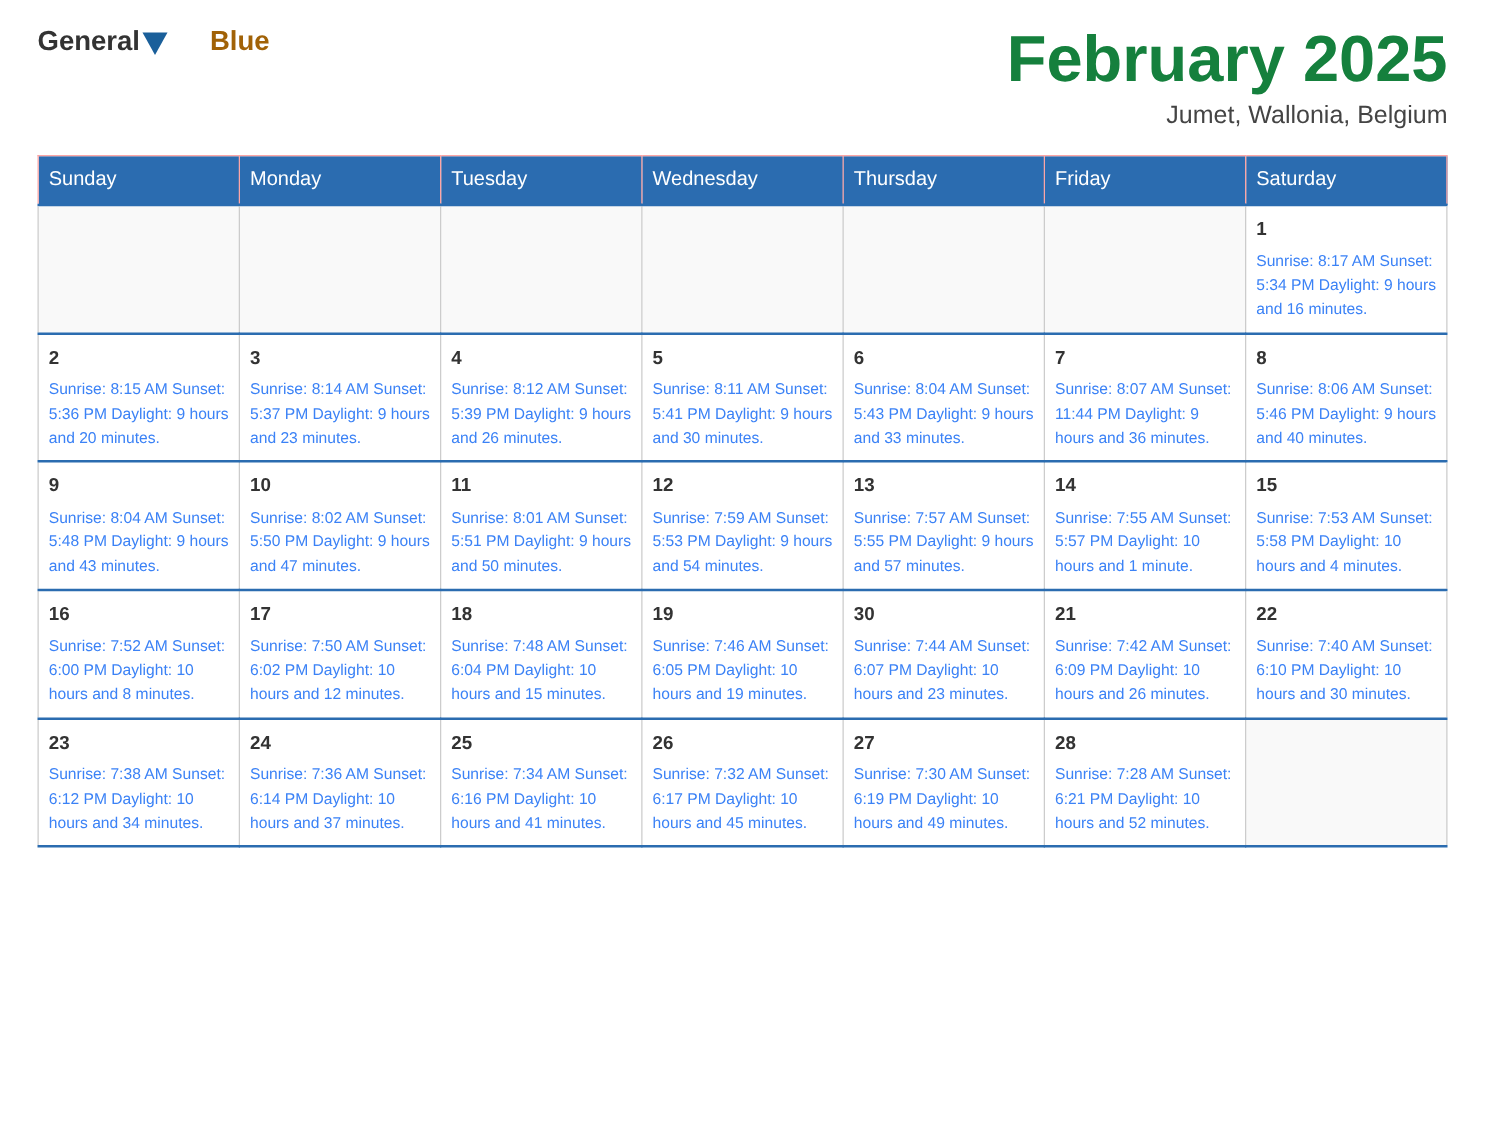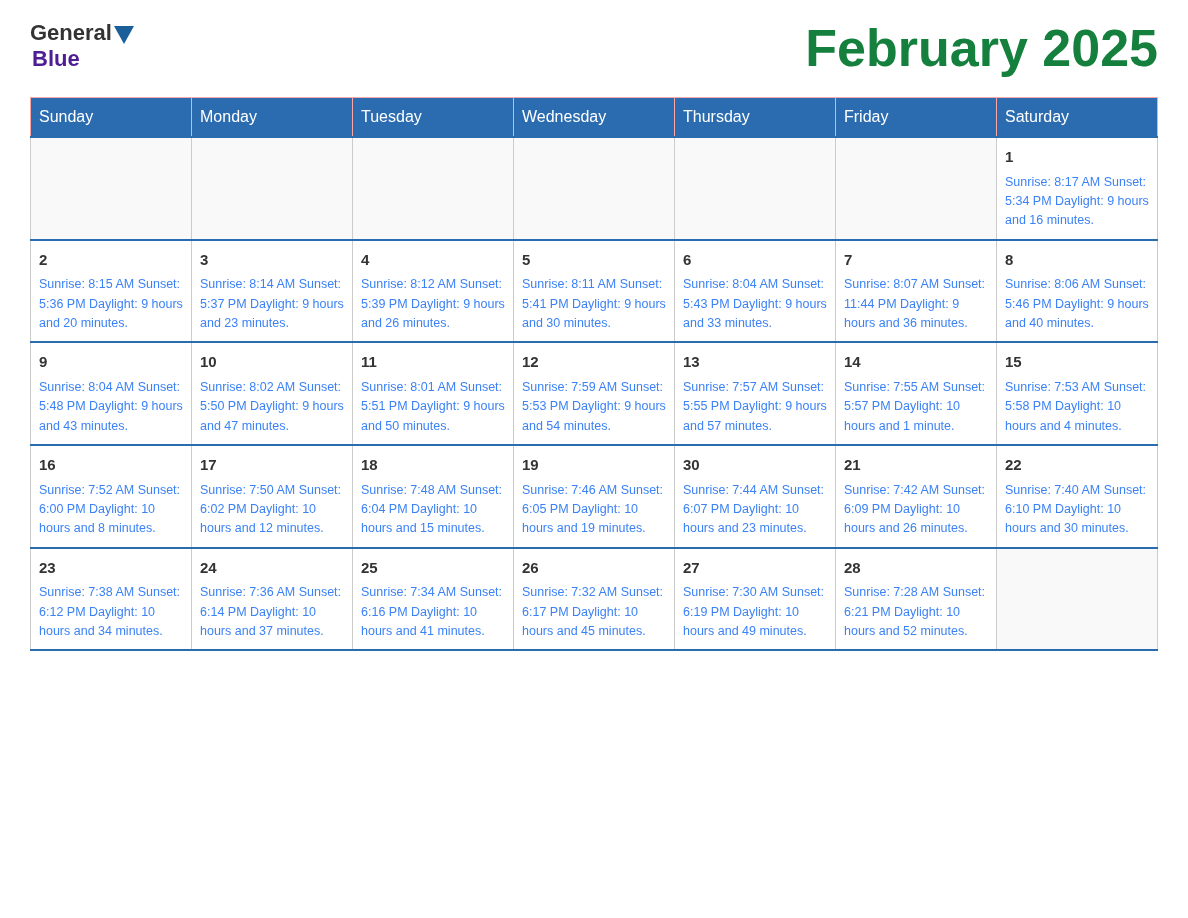--- a/index.html
+++ b/index.html
@@ -82,47 +82,49 @@
     .day-info {
       font-size: 12.5px;
       color: #3b82f6;
       line-height: 1.55;
     }
     .empty-cell {
       background: #f9f9f9;
     }
     .logo-wrapper {
       display: flex;
-      flex-direction: column;
+      flex-direction: row;
       align-items: flex-start;
+      gap: 32px;
     }
     .logo-line1 {
       display: flex;
       align-items: center;
     }
     .logo-line2 {
       font-size: 22px;
       font-weight: bold;
-      color: #4c1d95;
+      color: #a16207;
       margin-left: 2px;
     }
   </style>
 </head>
 <body>
 
 <div class="header">
   <div class="logo-wrapper">
     <div class="logo-line1">
       <span class="logo-text-general">General</span>
       <span class="logo-triangle"></span>
     </div>
     <div class="logo-line2">Blue</div>
   </div>
   <div class="title-section">
     <div class="month-title">February 2025</div>
+    <div class="location">Jumet, Wallonia, Belgium</div>
   </div>
 </div>
 
 <table class="calendar">
   <thead>
     <tr>
     <th>Sunday</th>
         <th>Monday</th>
         <th>Tuesday</th>
         <th>Wednesday</th>

